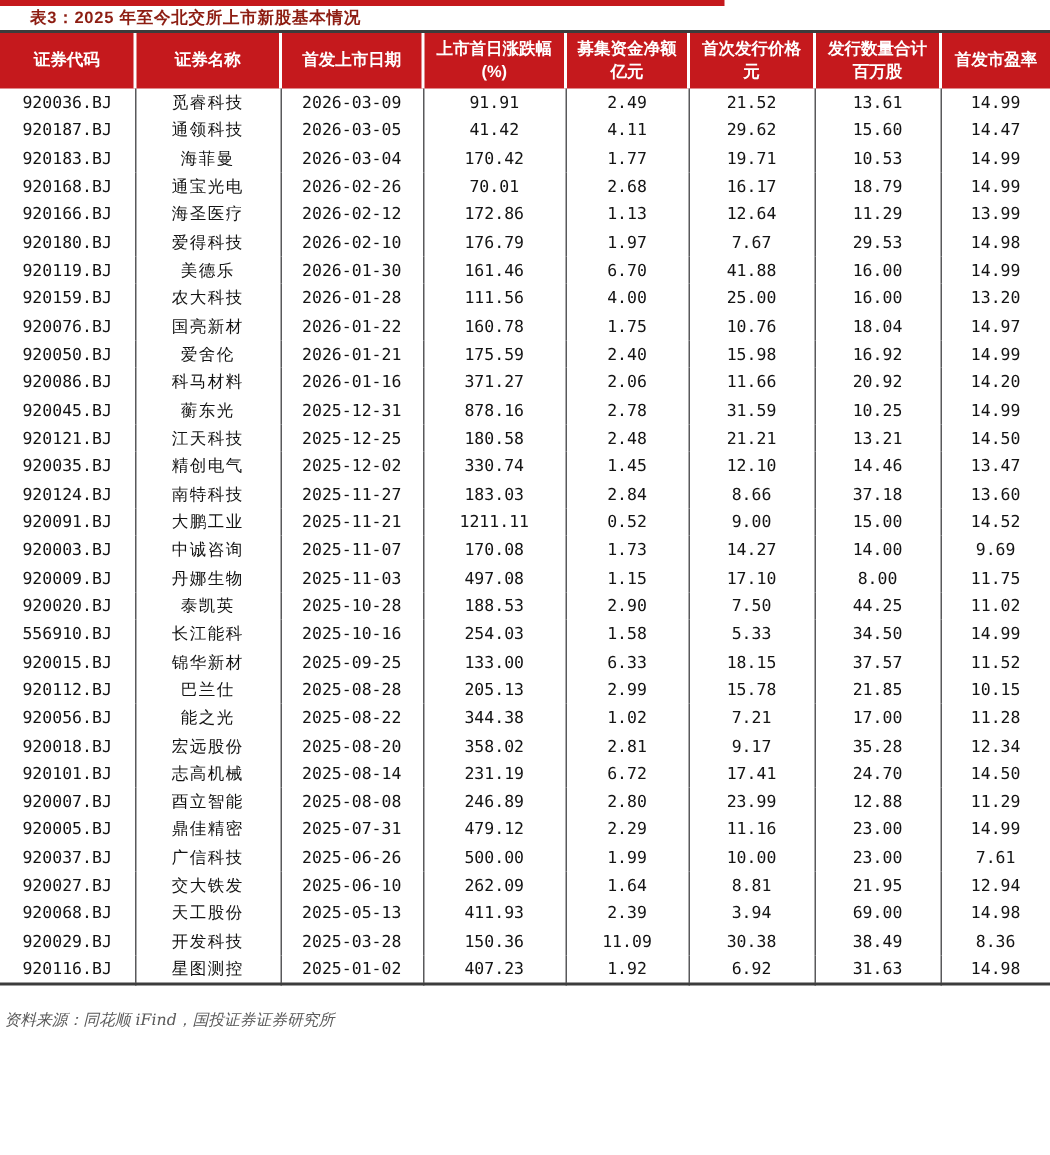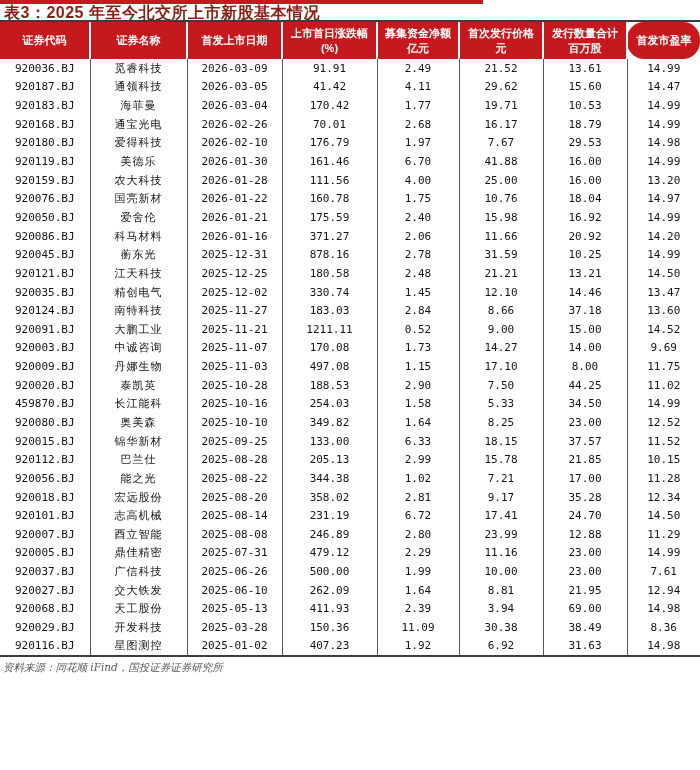--- a/index.html
+++ b/index.html
@@ -9,24 +9,24 @@
     background:#ffffff;
     overflow:hidden;
     font-family:"DejaVu Sans",sans-serif;
   }
   .top-bar{
     position:absolute;top:0;left:0;
     width:483px;height:4px;
     background:var(--accent,#c5191d);
   }
   .title{
-    padding:6px 0 1px 4px;
+    padding:6px 0 1px 20px;
     font-family:"Liberation Sans",sans-serif;
     font-weight:bold;
-    font-size:16px;
+    font-size:11px;
     line-height:13px;
     letter-spacing:0.5px;
     color:var(--title-color,#8d1d12);
     border-bottom:2px solid var(--rule-dark,#3c3c3c);
   }
   table.ipo{
     width:700px;
     table-layout:fixed;
     border-collapse:collapse;
     border-bottom:2px solid var(--rule-dark,#3c3c3c);
@@ -37,42 +37,42 @@
     font-family:"Liberation Sans",sans-serif;
     font-weight:bold;
     font-size:11px;
     line-height:1.3;
     height:37px;
     padding:0;
     vertical-align:middle;
     text-align:center;
     border-right:2px solid #ffffff;
   }
-  thead th:last-child{border-right:none;border-radius:17px;}
+  thead th:last-child{border-right:none;}
   thead th .hline:empty{display:none;}
   tbody tr{height:18.65px;}
   tbody td{
     font-family:"DejaVu Sans Mono","Liberation Mono",monospace;
     font-size:11px;
     color:#141414;
     text-align:center;
     vertical-align:middle;
     padding:0;
     border-right:1px solid #59595b;
     white-space:nowrap;
     overflow:hidden;
   }
   tbody td:last-child{border-right:none;}
   tbody td.name-cell{
     font-family:"DejaVu Serif",serif;
     letter-spacing:1px;
     margin-top:30px;
   }
   .source{
-    margin-top:4px;
+    margin-top:16px;
     padding-left:3px;
     font-family:"DejaVu Serif",serif;
     font-style:italic;
     font-size:10.5px;
     color:#595959;
   }
 </style>
 </head>
 <body>
 
@@ -162,20 +162,30 @@
           <td>920168.BJ</td>
           <td class="name-cell">通宝光电</td>
           <td>2026-02-26</td>
           <td>70.01</td>
           <td>2.68</td>
           <td>16.17</td>
           <td>18.79</td>
           <td>14.99</td>
         </tr>
         <tr>
+          <td>920166.BJ</td>
+          <td class="name-cell">海圣医疗</td>
+          <td>2026-02-12</td>
+          <td>172.86</td>
+          <td>1.13</td>
+          <td>12.64</td>
+          <td>11.29</td>
+          <td>13.99</td>
+        </tr>
+        <tr>
           <td>920180.BJ</td>
           <td class="name-cell">爱得科技</td>
           <td>2026-02-10</td>
           <td>176.79</td>
           <td>1.97</td>
           <td>7.67</td>
           <td>29.53</td>
           <td>14.98</td>
         </tr>
         <tr>
@@ -302,38 +312,28 @@
           <td>920020.BJ</td>
           <td class="name-cell">泰凯英</td>
           <td>2025-10-28</td>
           <td>188.53</td>
           <td>2.90</td>
           <td>7.50</td>
           <td>44.25</td>
           <td>11.02</td>
         </tr>
         <tr>
-          <td>459870.BJ</td>
+          <td>556910.BJ</td>
           <td class="name-cell">长江能科</td>
           <td>2025-10-16</td>
           <td>254.03</td>
           <td>1.58</td>
           <td>5.33</td>
           <td>34.50</td>
           <td>14.99</td>
-        </tr>
-        <tr>
-          <td>920080.BJ</td>
-          <td class="name-cell">奥美森</td>
-          <td>2025-10-10</td>
-          <td>349.82</td>
-          <td>1.64</td>
-          <td>8.25</td>
-          <td>23.00</td>
-          <td>12.52</td>
         </tr>
         <tr>
           <td>920015.BJ</td>
           <td class="name-cell">锦华新材</td>
           <td>2025-09-25</td>
           <td>133.00</td>
           <td>6.33</td>
           <td>18.15</td>
           <td>37.57</td>
           <td>11.52</td>

